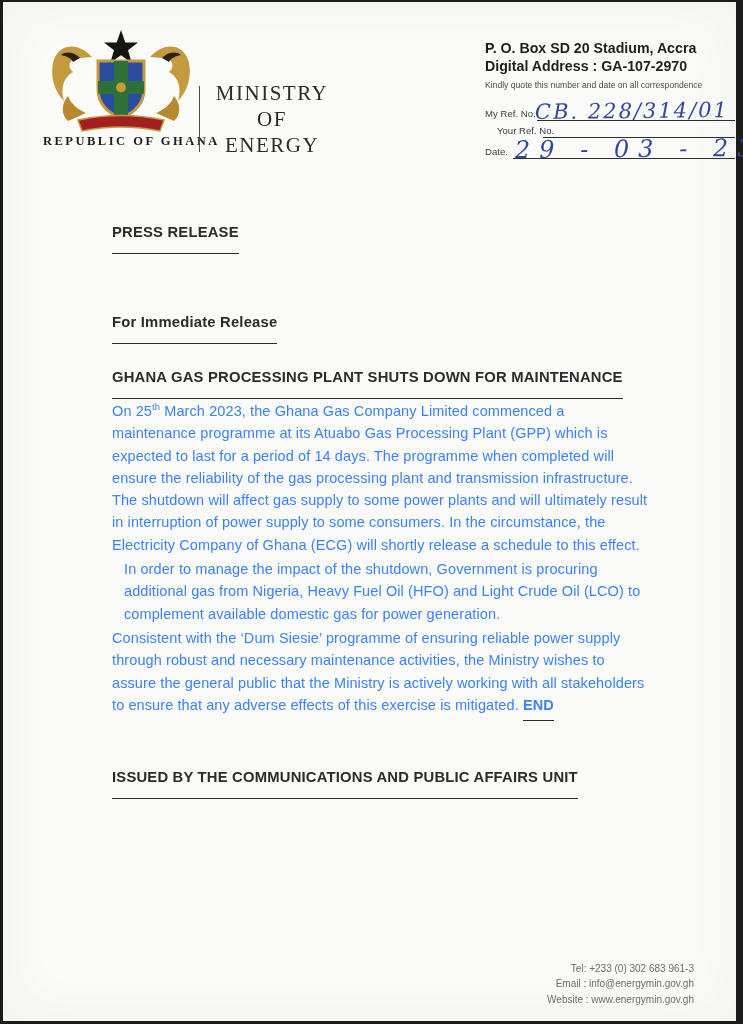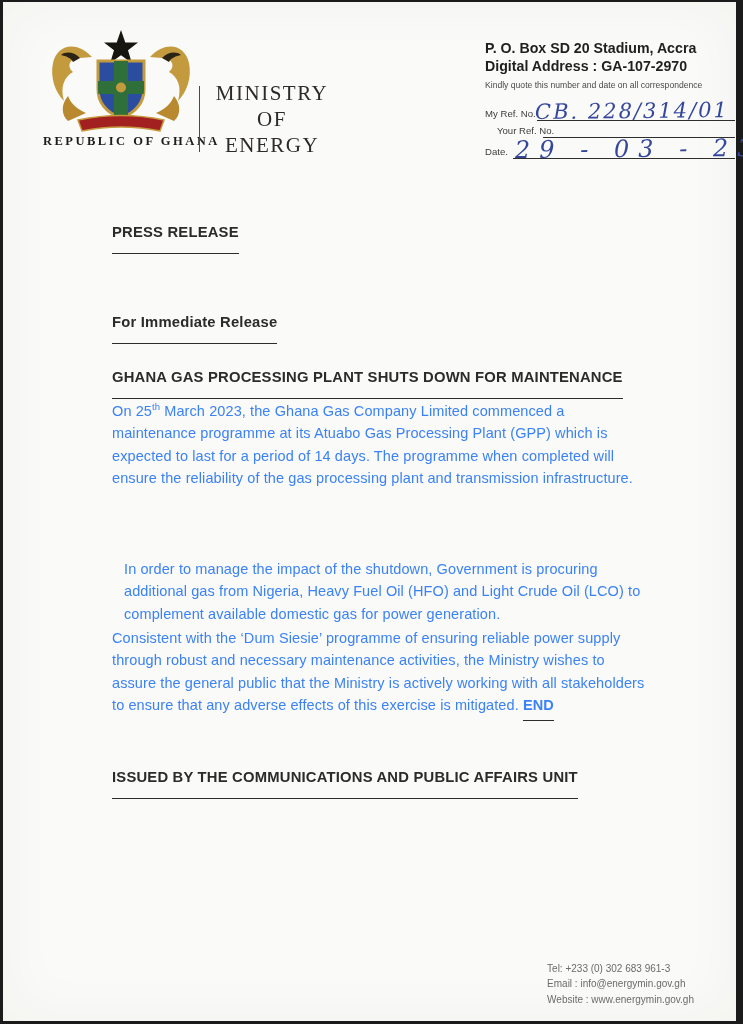--- a/index.html
+++ b/index.html
@@ -68,21 +68,21 @@
   .p1{top:398px;}
   .p2{top:487px;}
   .p3{top:556px;margin-left:12px;}
   .p4{top:625px;}
   .para sup{font-size:9.5px;line-height:0;}
   .ital{}
   .end-word{font-weight:bold;border-bottom:1.6px solid #2c2c2c;padding-bottom:7px;}
   .issued{top:766px;}
   
   .foot{
-    position:absolute;right:42px;bottom:14px;
+    position:absolute;right:42px;bottom:14px;text-align:right;
     font-size:10px;line-height:15.5px;color:#6b6b6b;
   }
 </style>
 </head>
 <body>
 
 <div class="page">
 
   <div class="brand">
     <svg class="coa-svg" width="150" height="104" viewBox="0 0 150 104">
@@ -152,20 +152,21 @@
   <div class="blk immediate">
     <span class="h-underline">For Immediate Release</span>
   </div>
 
   <div class="blk headline">
     <span class="h-underline">GHANA GAS PROCESSING PLANT SHUTS DOWN FOR MAINTENANCE</span>
   </div>
 
   <div class="blk para p1"><span>On 25</span><sup>th</sup><span> March 2023, the Ghana Gas Company Limited commenced a maintenance programme at its Atuabo Gas Processing Plant (GPP) which is expected to last for a period of 14 days. The programme when completed will ensure the reliability of the gas processing plant and transmission infrastructure.</span></div>
 
+  <div class="blk para p2">The shutdown will affect gas supply to some power plants and will ultimately result in interruption of power supply to some consumers. In the circumstance,  the Electricity Company of Ghana (ECG) will shortly release a schedule to this effect.</div>
 
   <div class="blk para p3">In order to manage the impact of the shutdown, Government is procuring additional gas from Nigeria, Heavy Fuel Oil (HFO) and Light Crude Oil (LCO) to complement available domestic gas for power generation.</div>
 
   <div class="blk para p4"><span>Consistent with the </span><span class="ital">‘Dum Siesie’</span><span>  programme of ensuring reliable power supply through robust and necessary maintenance activities, the Ministry wishes to assure the general public that the Ministry is actively working with all stakeholders to ensure that any adverse effects of this exercise is mitigated. </span><span class="end-word">END</span></div>
 
   <div class="blk issued">
     <span class="h-underline">ISSUED BY THE COMMUNICATIONS AND PUBLIC AFFAIRS UNIT</span>
   </div>
 
   <div class="foot">

